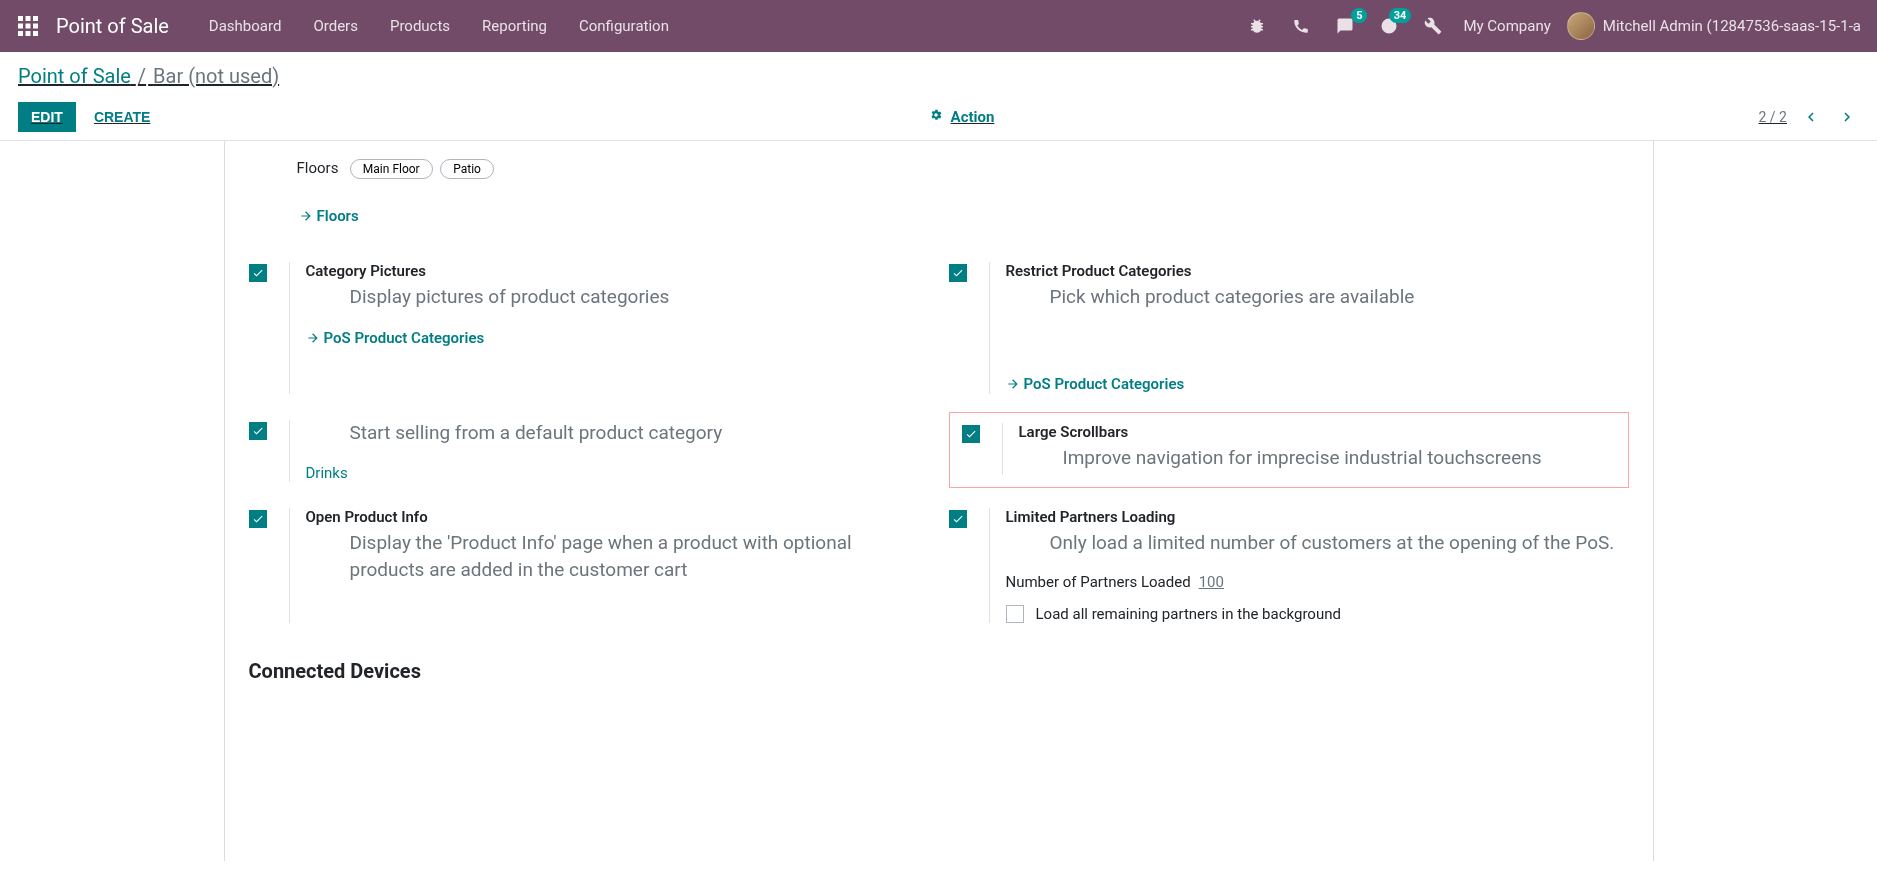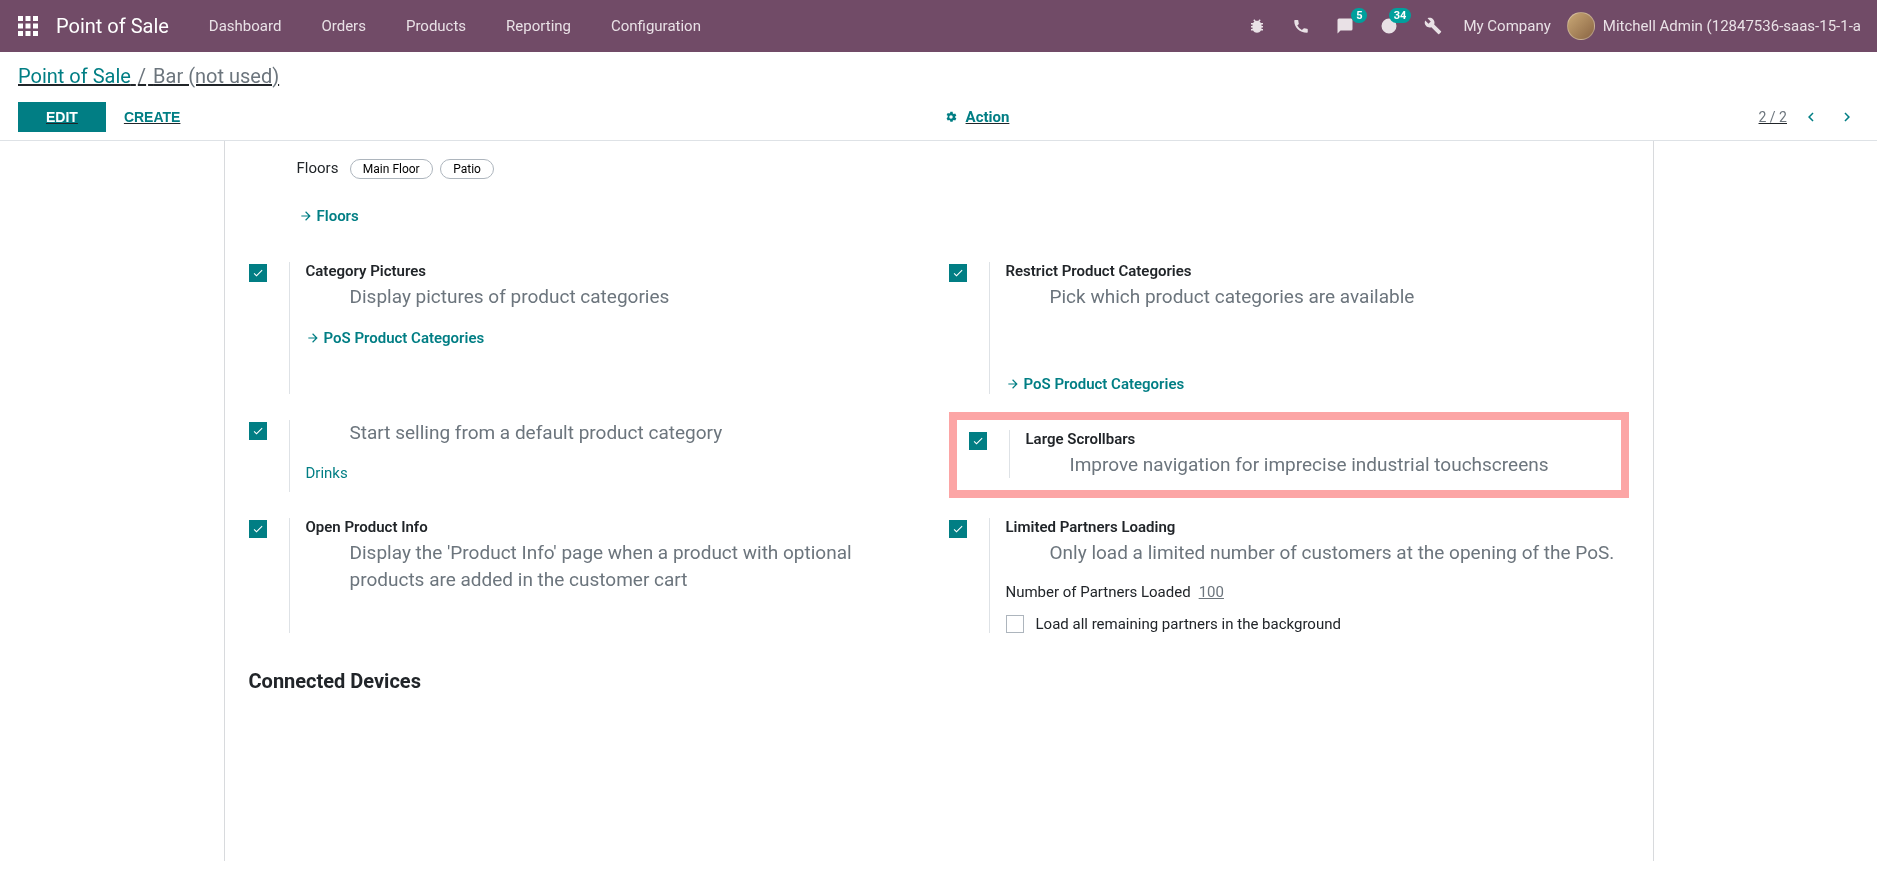--- a/index.html
+++ b/index.html
@@ -4,44 +4,44 @@
 <style>
 * { box-sizing: border-box; margin: 0; padding: 0; }
 body { font-family: -apple-system, BlinkMacSystemFont, "Segoe UI", Roboto, "Helvetica Neue", Arial, sans-serif; font-size: 14px; color: #212529; background: #fff; overflow-x: hidden; }
 
 
 .navbar { background: #714b67; color: #fff; height: 52px; display: flex; align-items: center; padding: 0 16px; }
 .navbar-left { display: flex; align-items: center; gap: 0; }
 .apps-icon { display: inline-flex; width: 24px; height: 24px; cursor: pointer; margin-right: 16px; }
 .apps-icon svg { width: 24px; height: 24px; fill: #fff; }
 .app-title { font-size: 20px; font-weight: 400; color: #fff; margin-right: 24px; cursor: pointer; }
-.nav-menu { display: flex; gap: 8px; }
+.nav-menu { display: flex; gap: 0; }
 .nav-item { color: #e9e1e6; padding: 14px 16px; cursor: pointer; font-size: 15px; }
 .navbar-right { margin-left: auto; display: flex; align-items: center; gap: 16px; }
 .icon-btn { display: inline-flex; align-items: center; justify-content: center; width: 28px; height: 28px; cursor: pointer; position: relative; color: #e9e1e6; }
 .icon-btn svg { width: 18px; height: 18px; fill: currentColor; }
 .badge { position: absolute; top: -4px; right: -8px; background: #00a09d; color: #fff; border-radius: 10px; font-size: 11px; font-weight: 700; padding: 1px 5px; line-height: 1.2; }
 .company-name { color: #e9e1e6; font-size: 15px; cursor: pointer; }
 .user-block { display: flex; align-items: center; gap: 8px; cursor: pointer; }
 .avatar { width: 28px; height: 28px; border-radius: 50%; background: linear-gradient(135deg, #c9a876, #8a6543); border: 1px solid rgba(255,255,255,.3); }
 .user-name { color: #e9e1e6; font-size: 15px; white-space: nowrap; }
 
 
 .control-area { padding: 12px 18px 0 18px; text-decoration: underline; }
 .breadcrumb { font-size: 20px; margin-bottom: 14px; }
 .breadcrumb a { color: #017e84; text-decoration: none; cursor: pointer; }
 .breadcrumb .sep { color: #6c757d; margin: 0 2px; }
 .breadcrumb .current { color: #6c757d; }
 
 .controls-row { display: flex; align-items: center; }
 .controls-left { display: flex; align-items: center; gap: 0; }
-.btn-primary { background: #017e84; color: #fff; border: none; padding: 7px 28px; font-weight: 700; font-size: 14px; cursor: pointer; }
+.btn-primary { background: #017e84; color: #fff; border: none; padding: 7px 13px; font-weight: 700; font-size: 14px; cursor: pointer; }
 .btn-secondary { background: transparent; color: #017e84; border: none; padding: 7px 14px; font-weight: 700; font-size: 14px; cursor: pointer; margin-left: 4px; }
 .controls-center { flex: 1; display: flex; justify-content: center; }
-.action-btn { color: #017e84; font-weight: 700; cursor: pointer; display: inline-flex; align-items: center; gap: 8px; font-size: 15px; }
+.action-btn { color: #017e84; font-weight: 700; cursor: pointer; display: inline-flex; gap: 8px; font-size: 15px; }
 .action-btn svg { width: 14px; height: 14px; fill: currentColor; }
 .controls-right { display: flex; align-items: center; gap: 12px; }
 .pager-text { color: #6c757d; font-size: 14px; }
 .pager-arrow { width: 24px; height: 24px; display: inline-flex; align-items: center; justify-content: center; cursor: pointer; color: #017e84; }
 .pager-arrow svg { width: 18px; height: 18px; fill: currentColor; }
 
 .hr-line { border: none; border-top: 1px solid #dee2e6; margin-top: 8px; }
 
 
 .sheet { max-width: 1430px; margin: 0 auto; background: #fff; border-left: 1px solid #d8dadd; border-right: 1px solid #d8dadd; padding: 18px 24px 40px 24px; min-height: 720px; }
@@ -59,21 +59,21 @@
 .checkbox svg { width: 12px; height: 12px; fill: #fff; }
 .checkbox.empty { background: #fff; border: 1px solid #adb5bd; }
 .option-title { font-weight: 600; color: #212529; font-size: 15px; margin-bottom: 4px; }
 .option-desc { color: #6c757d; font-size: 19px; line-height: 1.4; padding-left: 44px; }
 .option-body { flex: 1; padding-left: 16px; border-left: 1px solid #dee2e6; }
 .option-extra { margin-top: 18px; }
 .option-link { color: #017e84; font-weight: 600; font-size: 15px; cursor: pointer; display: inline-flex; align-items: center; gap: 4px; }
 .option-link svg { width: 14px; height: 14px; fill: currentColor; }
 .option-value { color: #017e84; font-size: 15px; margin-top: 18px; cursor: pointer; }
 
-.highlighted { border: 8px solid #fca5a5; padding: 10px 12px 12px 12px !important; margin: 0 0 12px 0; }
+.highlighted { border: 1px solid #fca5a5; padding: 10px 12px 12px 12px !important; margin: 0 0 12px 0; }
 
 .field-row { display: flex; align-items: center; gap: 8px; margin-top: 16px; font-size: 15px; }
 .field-label { color: #212529; }
 .field-value { color: #6c757d; text-decoration: underline; }
 .sub-check-row { display: flex; align-items: center; gap: 12px; margin-top: 14px; font-size: 15px; }
 
 .section-title { font-size: 20px; font-weight: 700; color: #212529; margin-top: 18px; }
 
 .spacer-link { margin-top: 64px; }
 </style>

